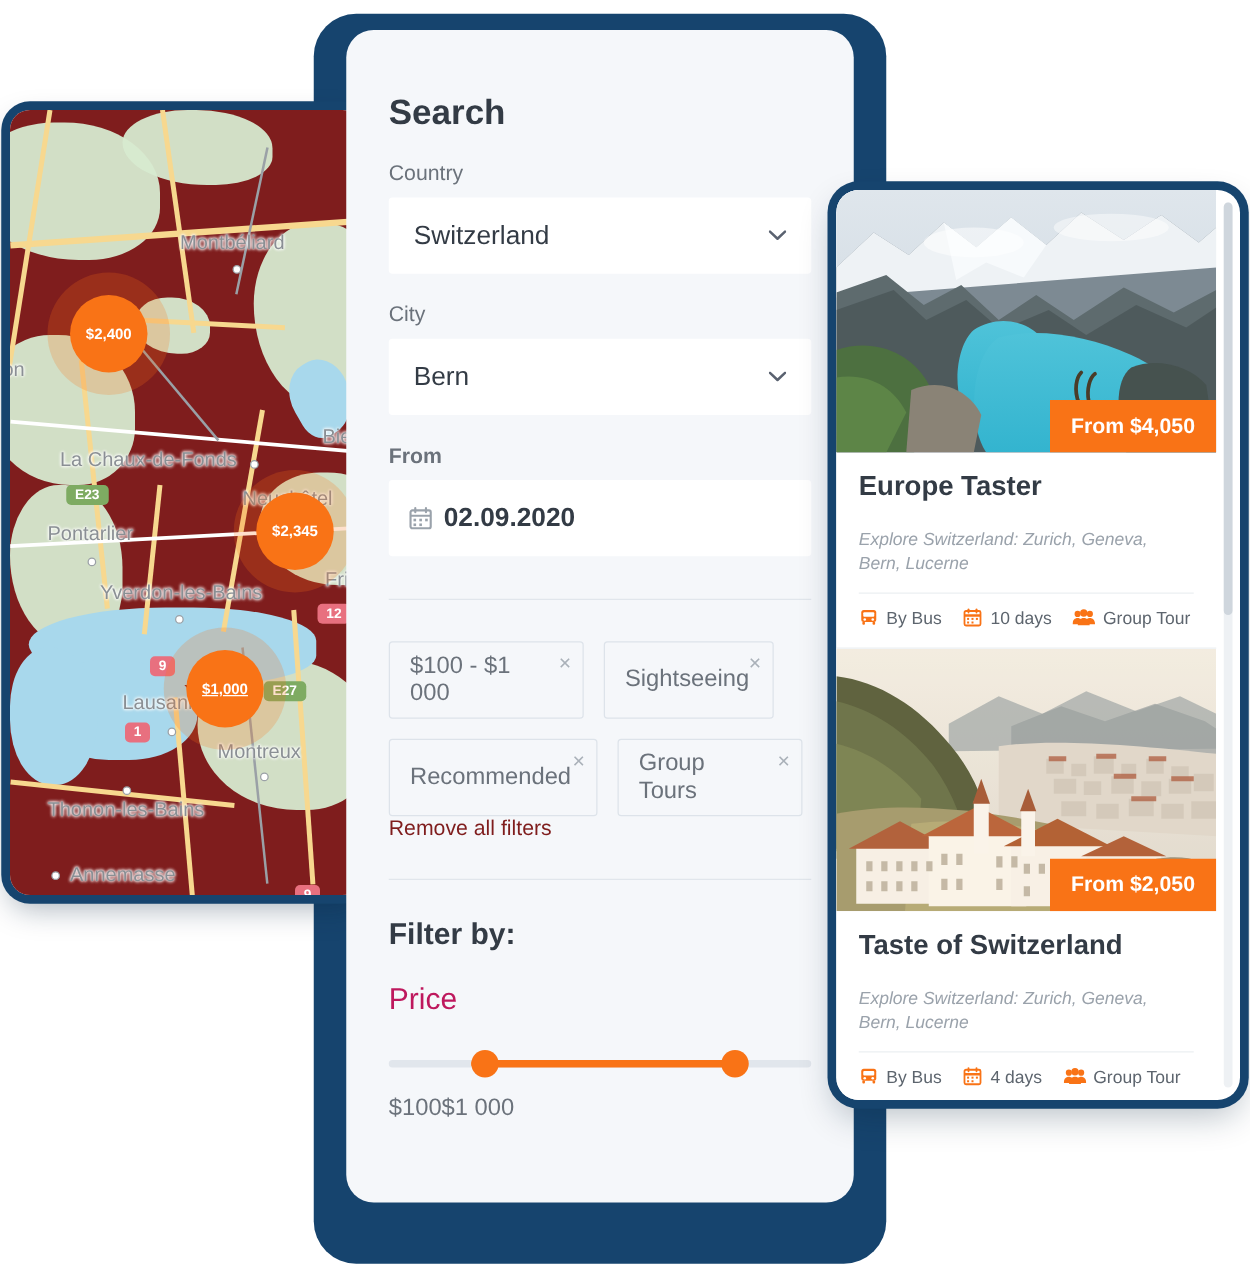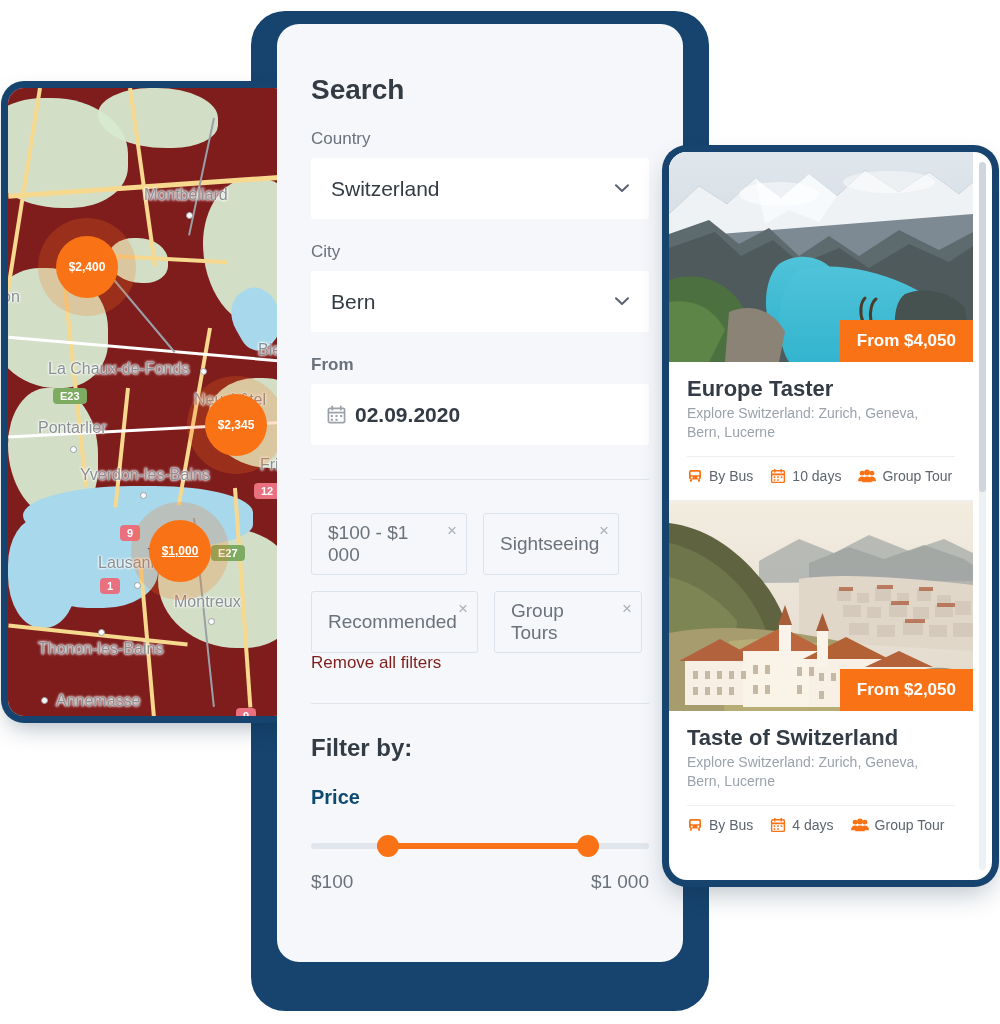--- a/index.html
+++ b/index.html
@@ -79,36 +79,36 @@
     border:1px solid #dde3ea; background:transparent; border-radius:3px;
     min-height:62px; display:flex; align-items:center;
     padding:0 30px 0 16px; font-size:19px; color:#6b727b; position:relative;
   }
   .chip .x{
     position:absolute; top:8px; right:9px; color:#aab1b9; font-size:17px; line-height:1;
   }
   .remove-all{ color:#7f1d1d; font-size:17px; display:inline-block; }
 
   .filter-title{ font-size:24px; font-weight:bold; color:#333b45; margin-top:30px; }
-  .filter-sub{ font-size:20px; font-weight:bold; color:#0c4a6e; margin-top:24px; }
+  .filter-sub{ font-size:24px; font-weight:normal; color:#be185d; margin-top:24px; }
   .slider-wrap{ margin-top:26px; position:relative; height:22px; }
   .slider-track{
     position:absolute; top:8px; left:0; right:0; height:6px;
     background:#e1e6ec; border-radius:3px;
   }
   .slider-fill{
     position:absolute; top:8px; height:6px; background:#f97316; border-radius:3px;
     left:66px; right:56px;
   }
   .slider-knob{
     position:absolute; top:0; width:22px; height:22px; border-radius:50%;
     background:#f97316;
   }
   .slider-vals{
-    display:flex; justify-content:space-between; margin-top:14px;
+    display:flex; margin-top:14px;
     font-size:19px; color:#6b727b;
   }
 
   
   #results-panel{
     position:absolute; left:669px; top:152px; width:323px; height:728px;
     background:#ffffff; border-radius:18px; z-index:4; overflow:hidden;
     box-shadow:0 0 0 7px #16446e, 0 12px 28px rgba(10,35,60,.3);
   }
   .scroll-col{ position:absolute; left:0; top:0; width:304px; }
@@ -122,21 +122,21 @@
   }
   .tour-card{ background:#fff; position:relative; }
   .tour-card + .tour-card{ border-top:1px solid #eceff2; }
   .tour-img{ position:relative; height:210px; overflow:hidden; }
   .price-tag{
     position:absolute; right:0; bottom:0; background:#f97316; color:#fff;
     font-size:17px; font-weight:bold; padding:11px 17px;
   }
   .tour-body{ padding:14px 18px 16px 18px; }
   .tour-title{ font-size:22px; font-weight:bold; color:#333b45; }
-  .tour-desc{ font-size:14px; color:#9aa2ab; margin-top:2px; line-height:1.35; }
+  .tour-desc{ font-size:14px; color:#9aa2ab; margin-top:20px; line-height:1.35;font-style:italic; }
   .tour-rule{ height:1px; background:#eceff2; margin:14px 0 11px 0; }
   .tour-meta{ display:flex; align-items:center; gap:17px; }
   .meta{ display:flex; align-items:center; gap:6px; font-size:14px; color:#5d656e; }
   .meta svg{ flex:none; }
 </style>
 </head>
 <body>
 
 <div id="navy-backdrop"></div>
 

